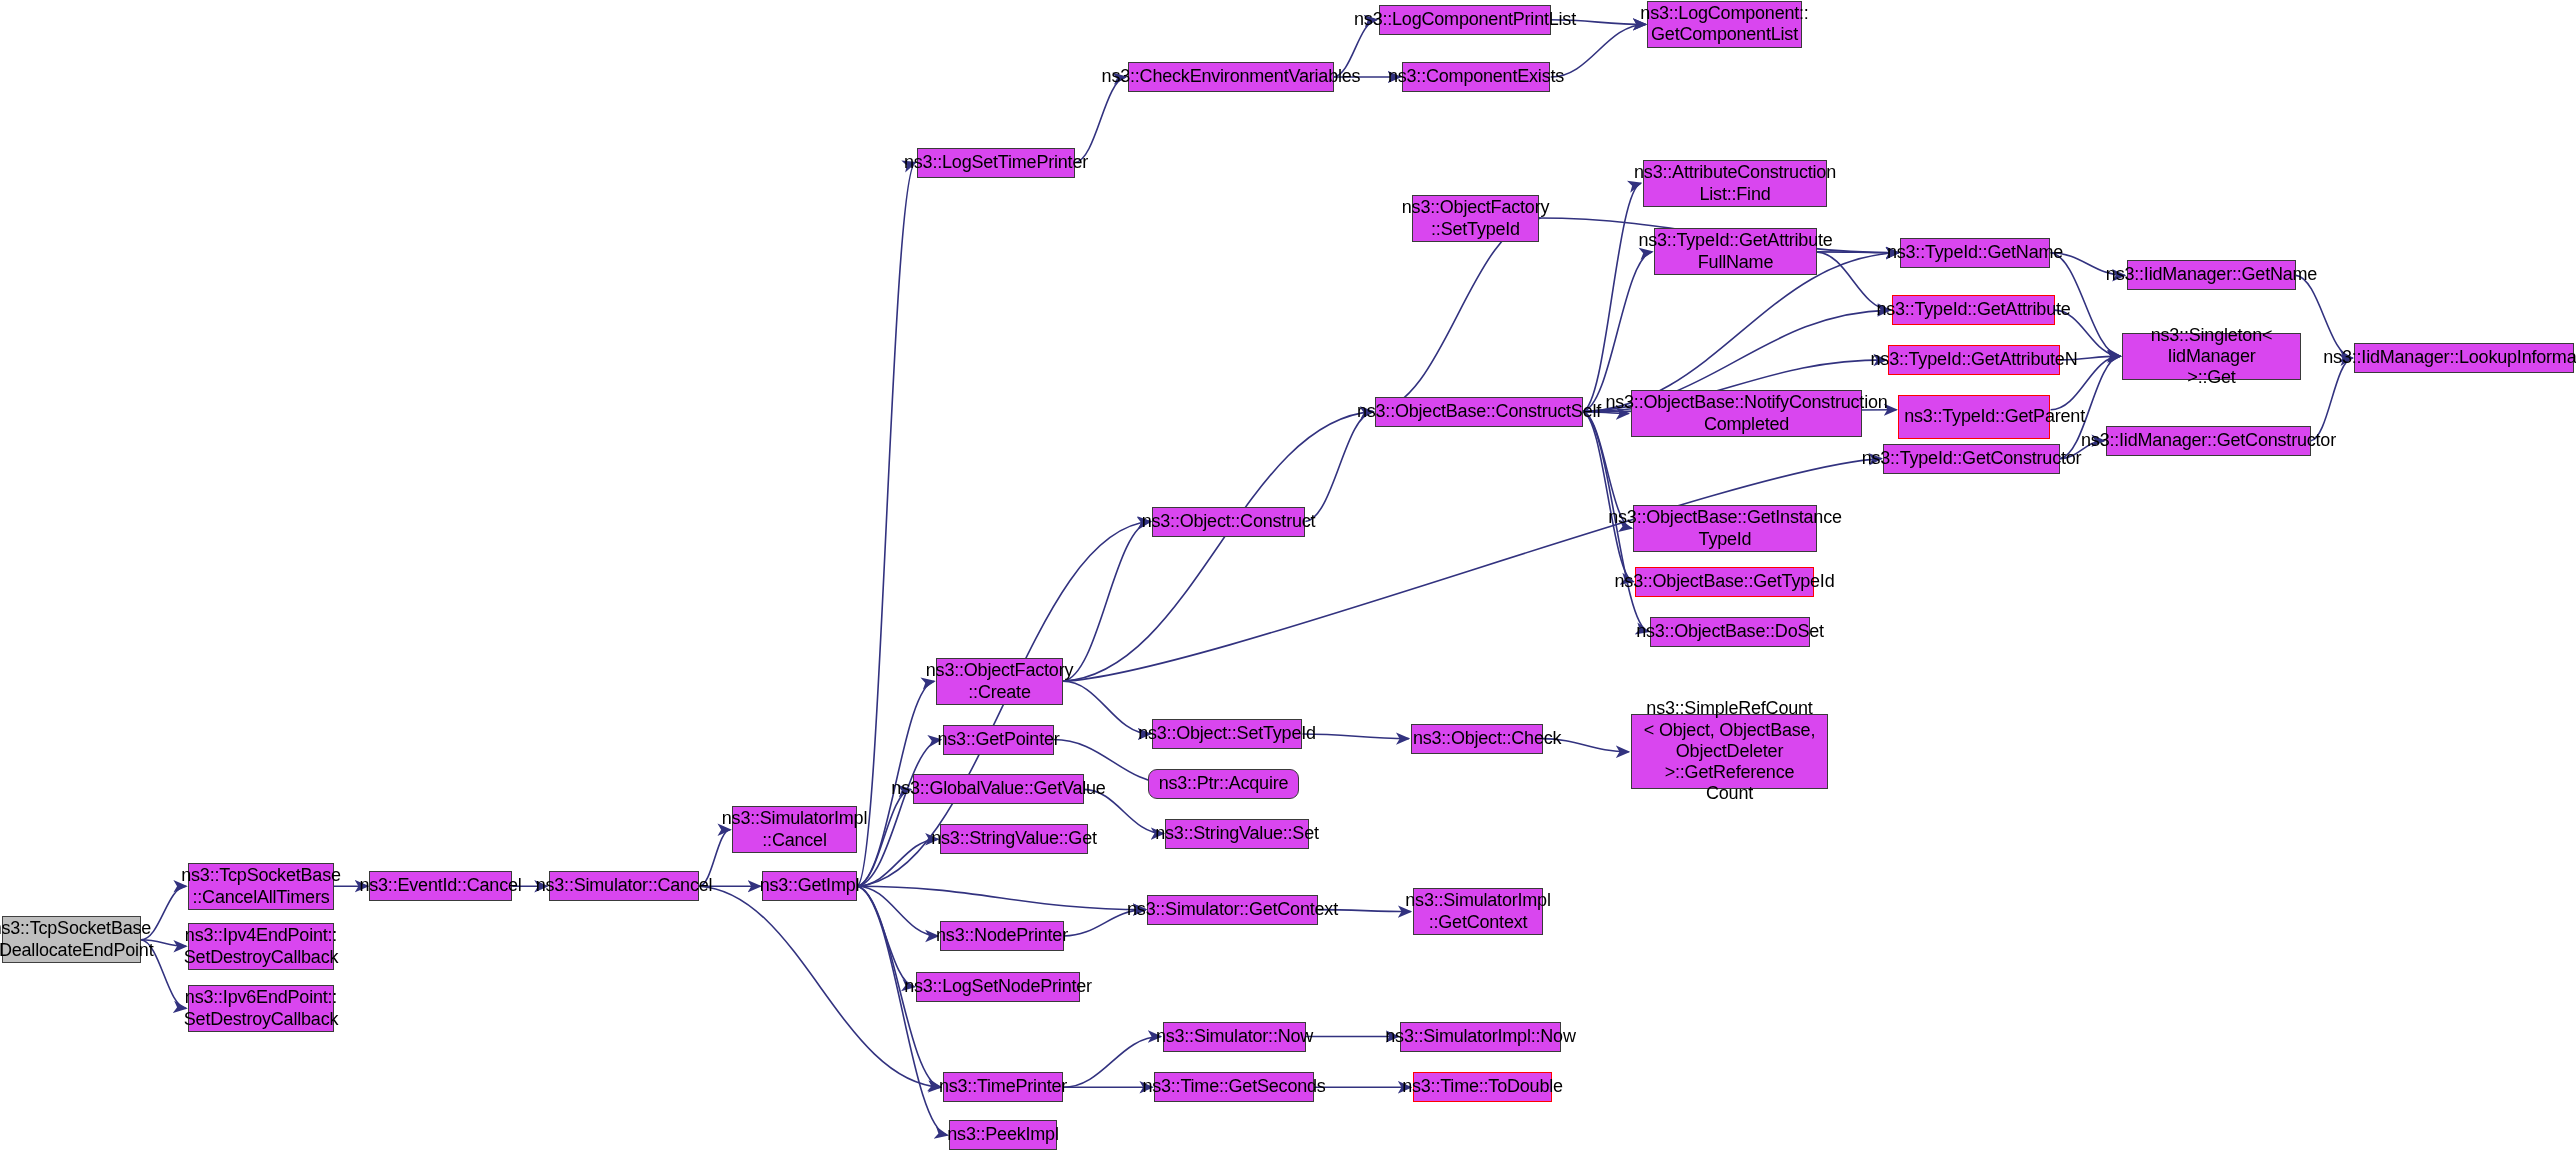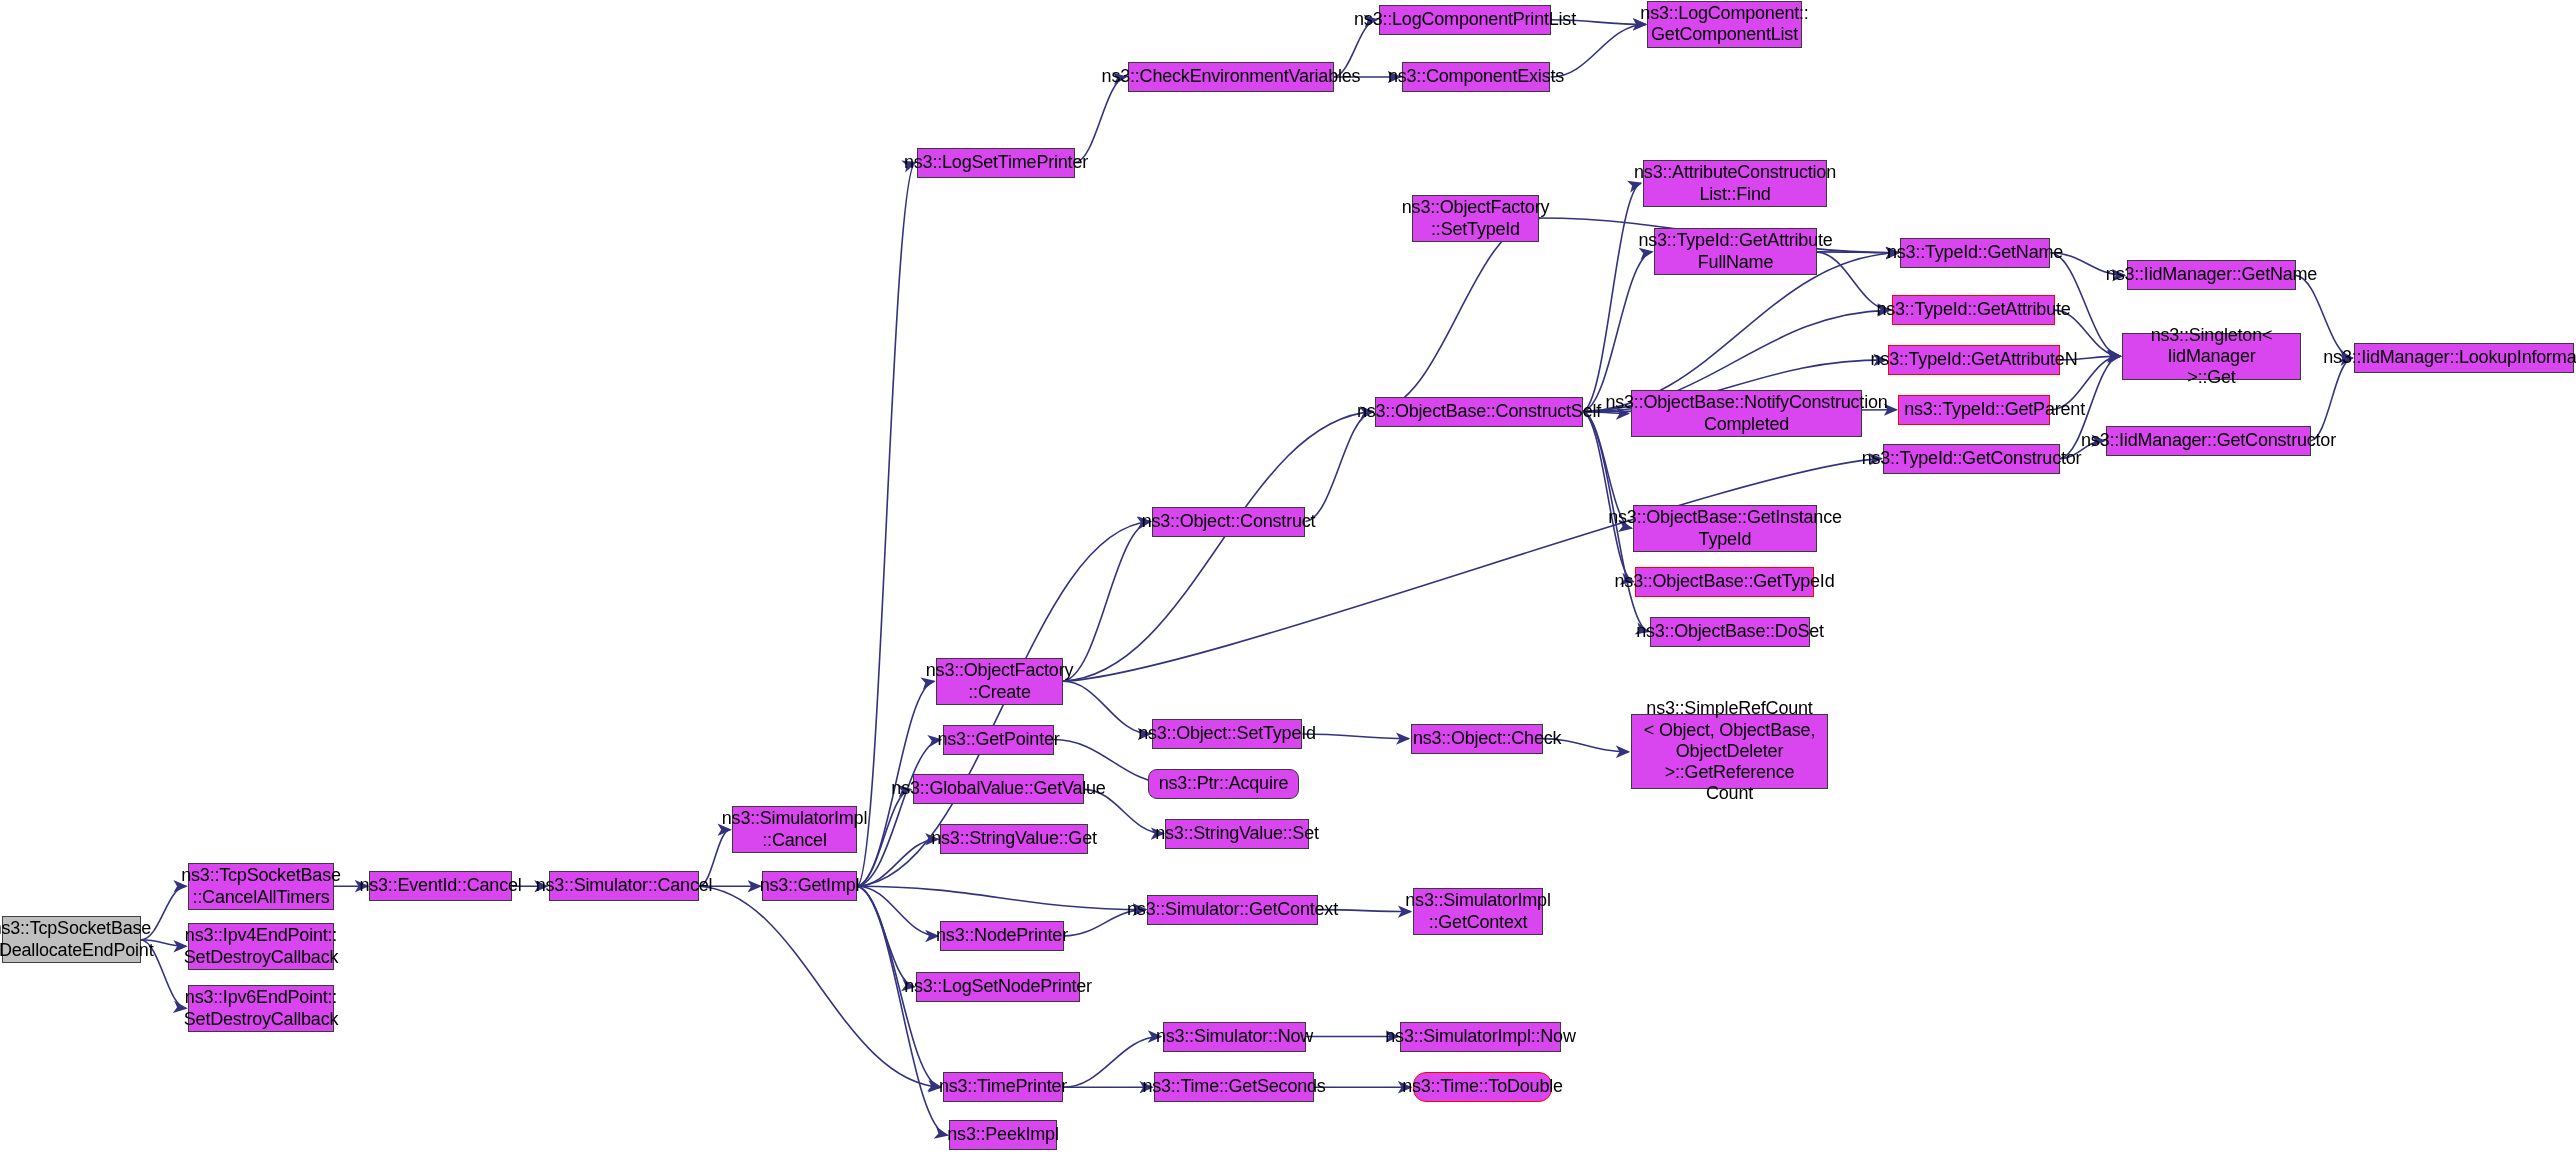--- a/index.html
+++ b/index.html
@@ -113,21 +113,21 @@
       <div class="node" style="left: 1643px; top: 160px; width: 184px; height: 47px;">ns3::AttributeConstruction
 List::Find</div>
       <div class="node" style="left: 1654px; top: 228px; width: 163px; height: 47px;">ns3::TypeId::GetAttribute
 FullName</div>
       <div class="node" style="left: 1375px; top: 397px; width: 208px; height: 30px;">ns3::ObjectBase::ConstructSelf</div>
       <div class="node" style="left: 1631px; top: 390px; width: 231px; height: 47px;">ns3::ObjectBase::NotifyConstruction
 Completed</div>
       <div class="node" style="left: 1900px; top: 238px; width: 150px; height: 30px;">ns3::TypeId::GetName</div>
       <div class="node red" style="left: 1892px; top: 295px; width: 163px; height: 30px;">ns3::TypeId::GetAttribute</div>
       <div class="node red" style="left: 1888px; top: 345px; width: 172px; height: 30px;">ns3::TypeId::GetAttributeN</div>
-      <div class="node red" style="left: 1898px; top: 395px; width: 152px; height: 30px; padding-left: 45px;">ns3::TypeId::GetParent</div>
+      <div class="node red" style="left: 1898px; top: 395px; width: 152px; height: 44px; padding-left: 45px;">ns3::TypeId::GetParent</div>
       <div class="node" style="left: 1883px; top: 444px; width: 177px; height: 30px;">ns3::TypeId::GetConstructor</div>
       <div class="node" style="left: 2127px; top: 260px; width: 169px; height: 30px;">ns3::IidManager::GetName</div>
       <div class="node" style="left: 2122px; top: 333px; width: 179px; height: 47px;">ns3::Singleton&lt; IidManager
 &gt;::Get</div>
       <div class="node" style="left: 2106px; top: 426px; width: 205px; height: 30px;">ns3::IidManager::GetConstructor</div>
       <div class="node" style="left: 2354px; top: 343px; width: 220px; height: 30px;">ns3::IidManager::LookupInformation</div>
       <div class="node" style="left: 1633px; top: 505px; width: 184px; height: 47px;">ns3::ObjectBase::GetInstance
 TypeId</div>
       <div class="node red" style="left: 1635px; top: 567px; width: 179px; height: 30px;">ns3::ObjectBase::GetTypeId</div>
       <div class="node" style="left: 1650px; top: 617px; width: 160px; height: 30px;">ns3::ObjectBase::DoSet</div>
@@ -148,16 +148,16 @@
       <div class="node" style="left: 940px; top: 921px; width: 124px; height: 30px;">ns3::NodePrinter</div>
       <div class="node" style="left: 916px; top: 972px; width: 164px; height: 30px;">ns3::LogSetNodePrinter</div>
       <div class="node" style="left: 943px; top: 1072px; width: 120px; height: 30px;">ns3::TimePrinter</div>
       <div class="node" style="left: 949px; top: 1120px; width: 108px; height: 30px;">ns3::PeekImpl</div>
       <div class="node" style="left: 1147px; top: 895px; width: 171px; height: 30px;">ns3::Simulator::GetContext</div>
       <div class="node" style="left: 1413px; top: 888px; width: 130px; height: 47px;">ns3::SimulatorImpl
 ::GetContext</div>
       <div class="node" style="left: 1163px; top: 1022px; width: 143px; height: 30px;">ns3::Simulator::Now</div>
       <div class="node" style="left: 1400px; top: 1022px; width: 161px; height: 30px;">ns3::SimulatorImpl::Now</div>
       <div class="node" style="left: 1154px; top: 1072px; width: 160px; height: 30px;">ns3::Time::GetSeconds</div>
-      <div class="node red" style="left: 1413px; top: 1072px; width: 139px; height: 30px; border-radius: 13px;">ns3::Time::ToDouble</div>
+      <div class="node red" style="left: 1413px; top: 1072px; width: 139px; height: 30px;">ns3::Time::ToDouble</div>
     </div>
 </div>
 
 
 </body></html>

